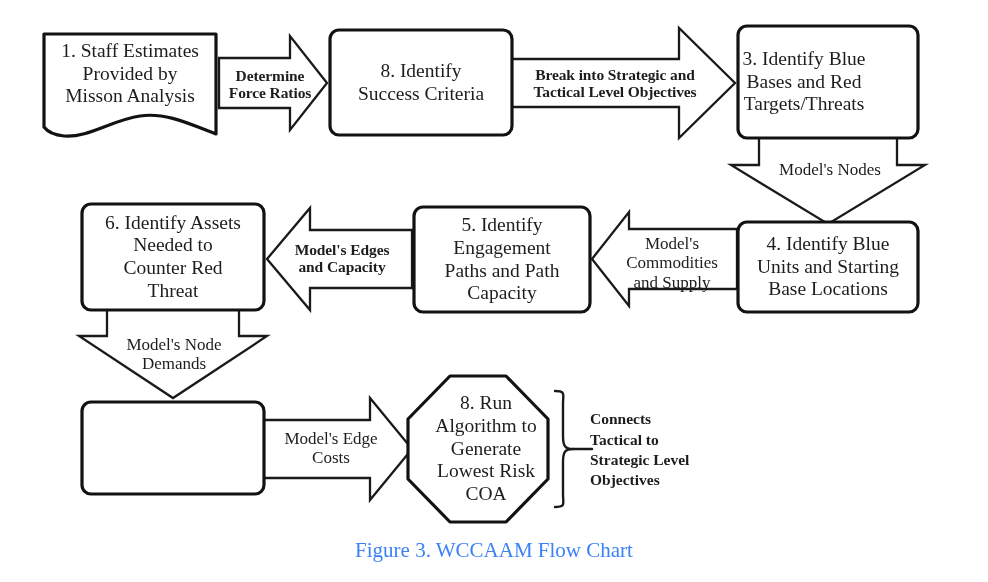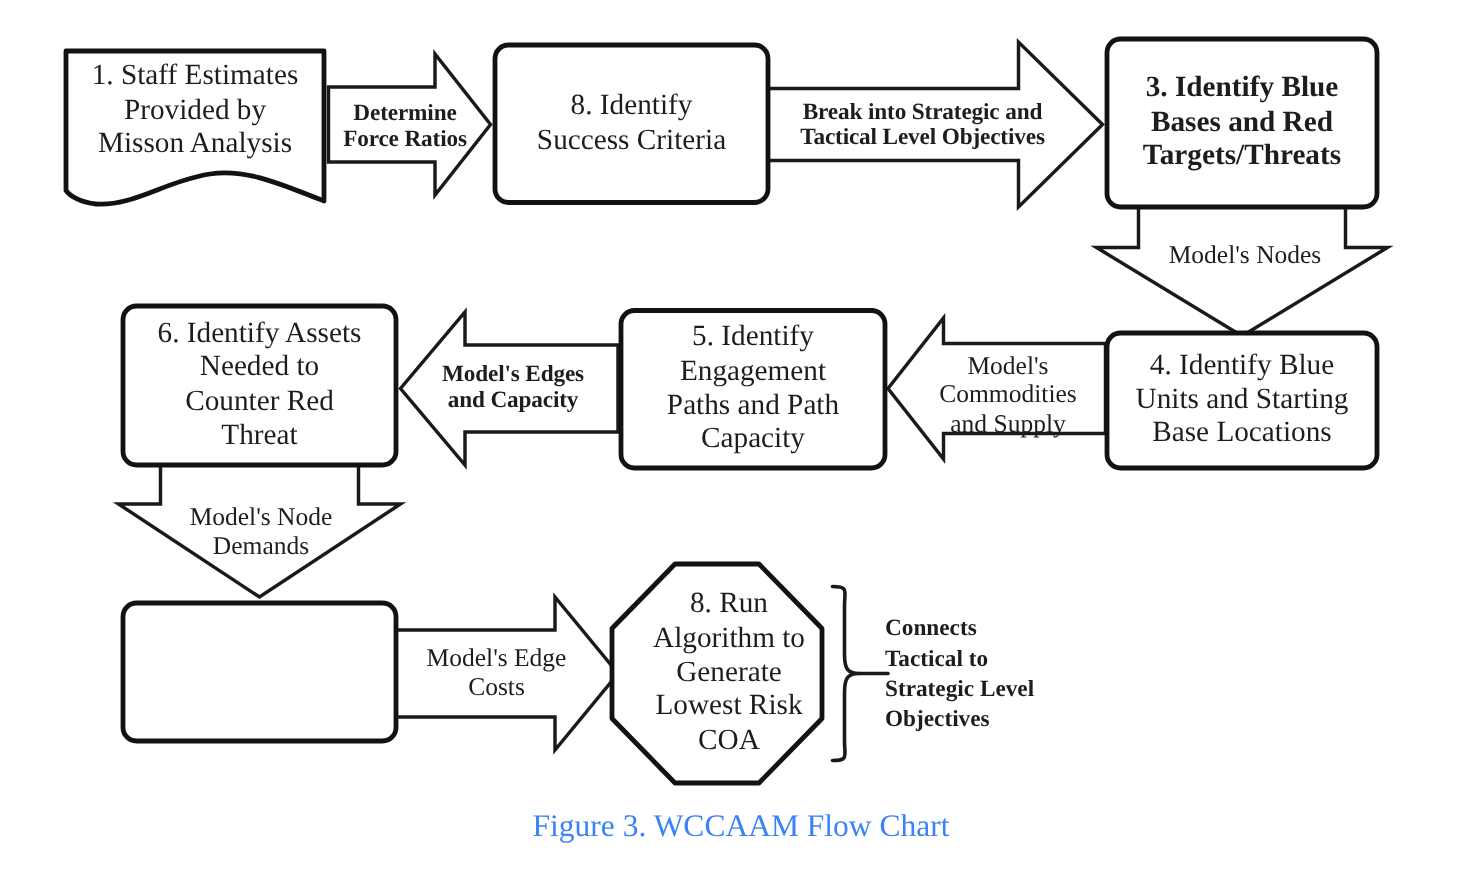--- a/index.html
+++ b/index.html
@@ -143,21 +143,21 @@
 
   </svg>
 
   <div class="node-text box-label" style="left:38px; top:28px; width:184px; height:92px;">1. Staff Estimates
 Provided by
 Misson Analysis</div>
 
   <div class="node-text box-label" style="left:330px; top:30px; width:182px; height:105px;">8. Identify
 Success Criteria</div>
 
-  <div class="node-text box-label" style="left:738px; top:26px; width:180px; height:112px;font-weight:bold;">3. Identify Blue
+  <div class="node-text box-label" style="left:714px; top:26px; width:180px; height:112px;">3. Identify Blue
 Bases and Red
 Targets/Threats</div>
 
   <div class="node-text box-label" style="left:736px; top:222px; width:184px; height:90px;">4. Identify Blue
 Units and Starting
 Base Locations</div>
 
   <div class="node-text box-label" style="left:414px; top:207px; width:176px; height:105px;">5. Identify
 Engagement
 Paths and Path

